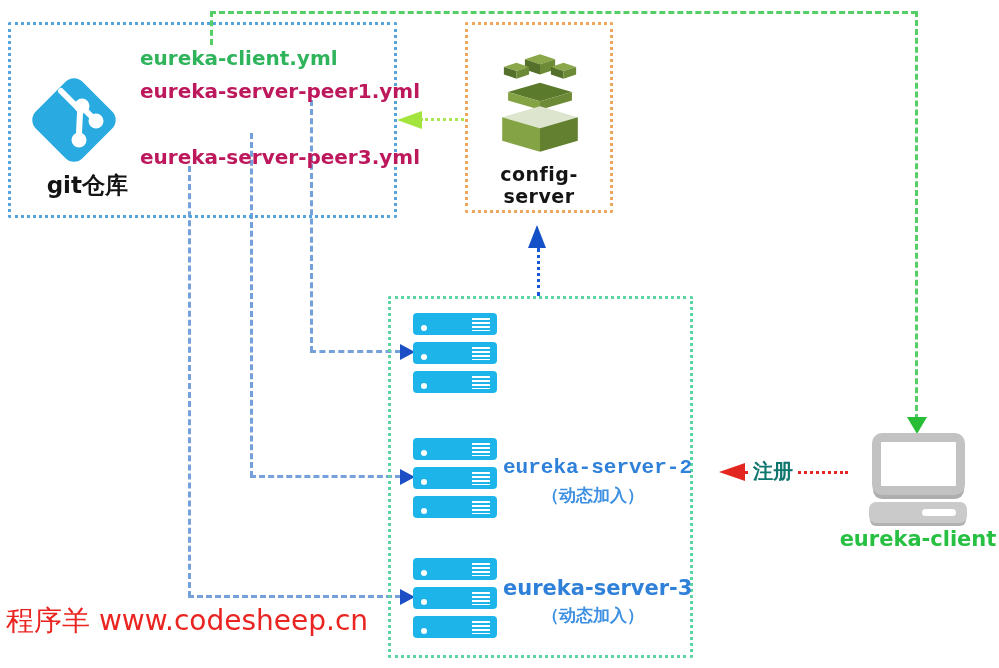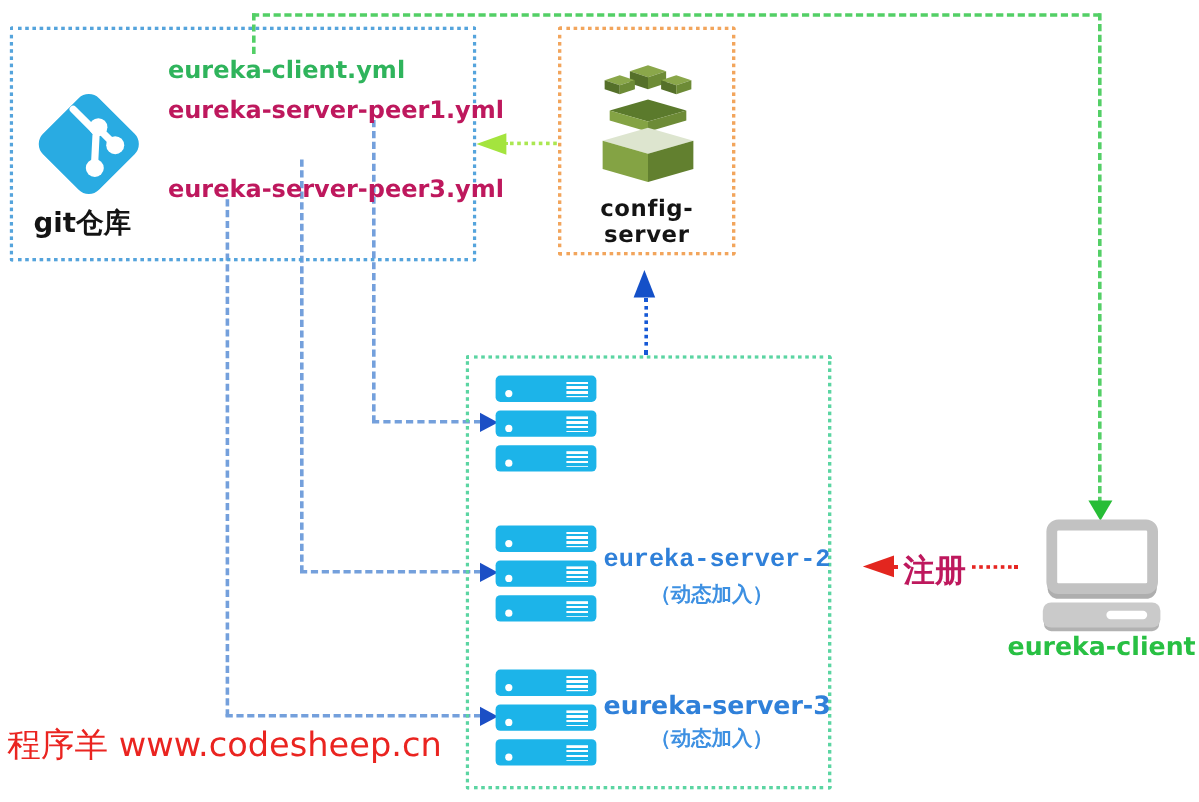--- a/index.html
+++ b/index.html
@@ -29,21 +29,21 @@
   .ah.down-green { border-left:10px solid transparent; border-right:10px solid transparent; border-top:17px solid #27bd36; }
   .ah.left-ylw   { border-top:9px solid transparent; border-bottom:9px solid transparent; border-right:25px solid #a4e43e; }
   .ah.up-blue    { border-left:9px solid transparent; border-right:9px solid transparent; border-bottom:23px solid #1450c8; }
   .ah.right-blue { border-top:8px solid transparent; border-bottom:8px solid transparent; border-left:15px solid #1c4fc5; }
   .ah.left-red   { border-top:9px solid transparent; border-bottom:9px solid transparent; border-right:26px solid #e3261f; }
 
   
   .yml { position:absolute; left:140px; font-size:20px; font-weight:bold; white-space:nowrap; z-index:4; }
   .yml.green { color:#2fb45c; }
   .yml.blue  { color:#be185d; }
-  .git-label { position:absolute; left:28px; top:170px; width:100px; text-align:left;
+  .git-label { position:absolute; left:28px; top:170px; width:100px; text-align:right;
                font-size:23px; font-weight:bold; color:#141414; z-index:4; }
 
   
   .config-label { position:absolute; left:465px; top:163px; width:148px; text-align:center;
                   font-size:19px; font-weight:bold; color:#141414; letter-spacing:0.5px; z-index:4; }
 
   
   .server-group { position:absolute; width:84px; z-index:4; }
   .server-bar { position:relative; width:84px; height:22px; background:#1cb4e9; border-radius:4px; margin-bottom:7px; }
   .server-bar::before { content:""; position:absolute; left:8px; bottom:4px; width:6px; height:6px;
@@ -59,21 +59,21 @@
   .monitor { position:absolute; left:872px; top:433px; width:93px; height:62px; background:#ffffff;
              border:9px solid #c2c2c2; border-radius:10px; box-shadow:0 5px 0 -1px #aeaeae; z-index:4; }
   .pc-base { position:absolute; left:869px; top:502px; width:98px; height:21px; background:#cacaca;
              border-radius:7px; box-shadow:0 4px 0 -1px #b2b2b2; z-index:4; }
   .pc-base::after { content:""; position:absolute; right:11px; top:7px; width:34px; height:7px;
                     border-radius:4px; background:#ffffff; }
   .client-label { position:absolute; left:828px; top:527px; width:180px; text-align:center;
                   font-size:21px; font-weight:bold; color:#28c043; z-index:4; }
 
   
-  .register { position:absolute; left:750px; top:458px; font-size:26px; font-weight:bold; color:#be185d;
+  .register { position:absolute; left:750px; top:458px; font-size:20px; font-weight:bold; color:#0f766e;
               background:#ffffff; padding:0 3px; z-index:4; }
 
   
   .watermark { position:absolute; left:6px; top:602px; font-size:28px; color:#ea2420; z-index:5; white-space:nowrap; }
 
   svg { display:block; }
 </style>
 </head>
 <body>
 

